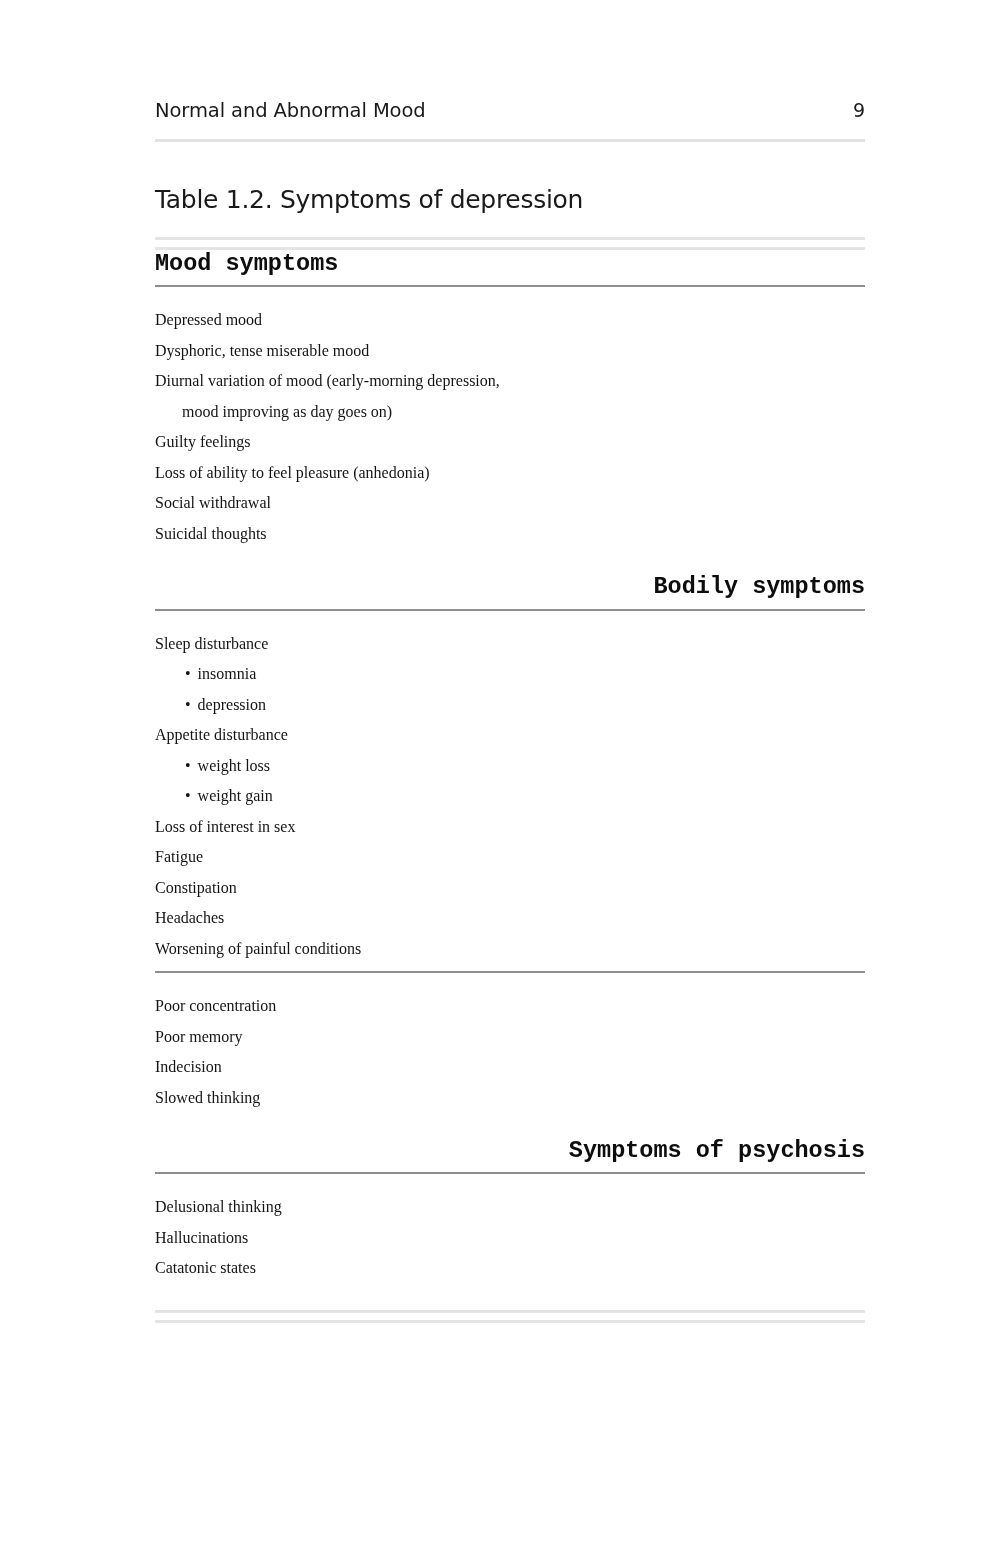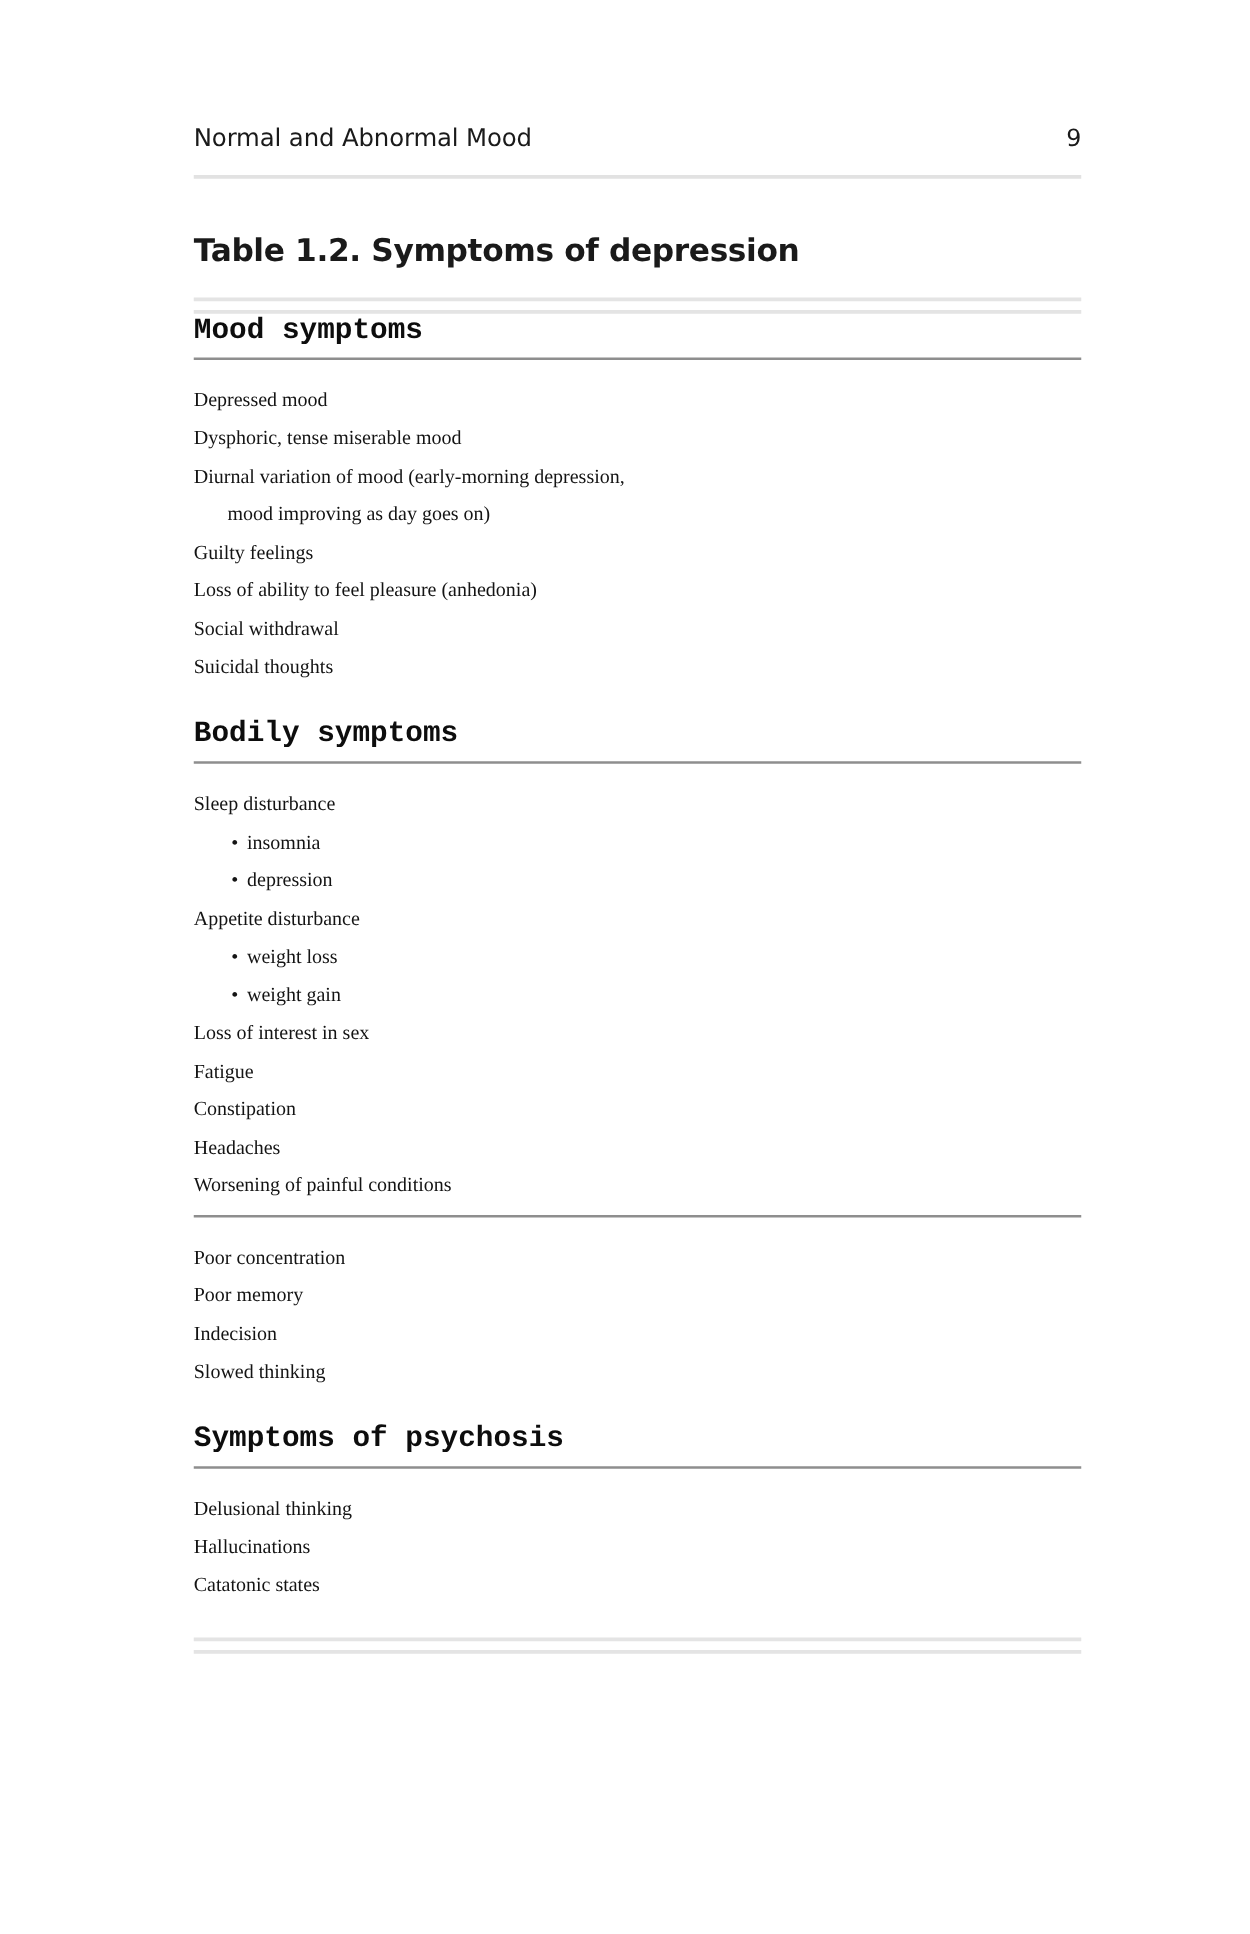--- a/index.html
+++ b/index.html
@@ -57,33 +57,32 @@
 
   
   .table-title {
     font-family: "DejaVu Sans", sans-serif;
     font-size: 25px;
     letter-spacing: -0.3px;
     color: #1a1a1a;
     margin-top: 44px;
     margin-bottom: 22px;
     line-height: 1.15;
-    font-weight: bold;
   }
 
   
   .section { }
   .section-heading {
     font-family: Liberation Mono, monospace;
     font-weight: bold;
     font-size: 23.5px;
     color: #0d0d0d;
     line-height: 1.2;
   }
-  .section-heading.spaced { margin-top: 24px; }
+  .section-heading.spaced { margin-top: 24px; text-align: right; }
   .section-body {
     margin-top: 18px;
     font-size: 16px;
     line-height: 30.5px;
     color: #141414;
   }
   .entry { }
   .entry-cont {
     padding-left: 27px;
   }

